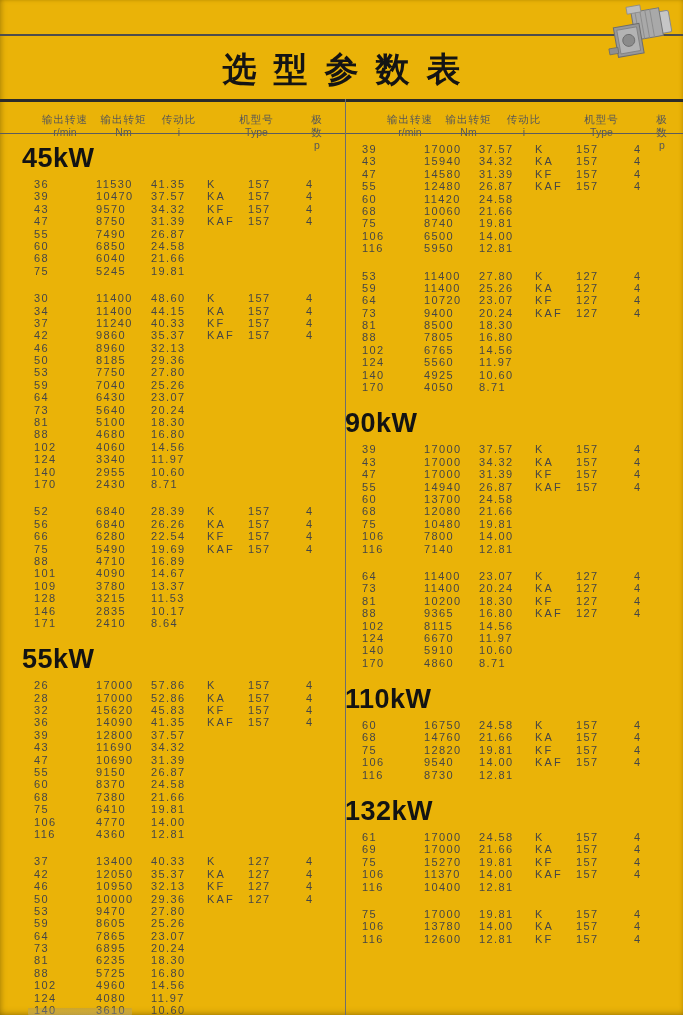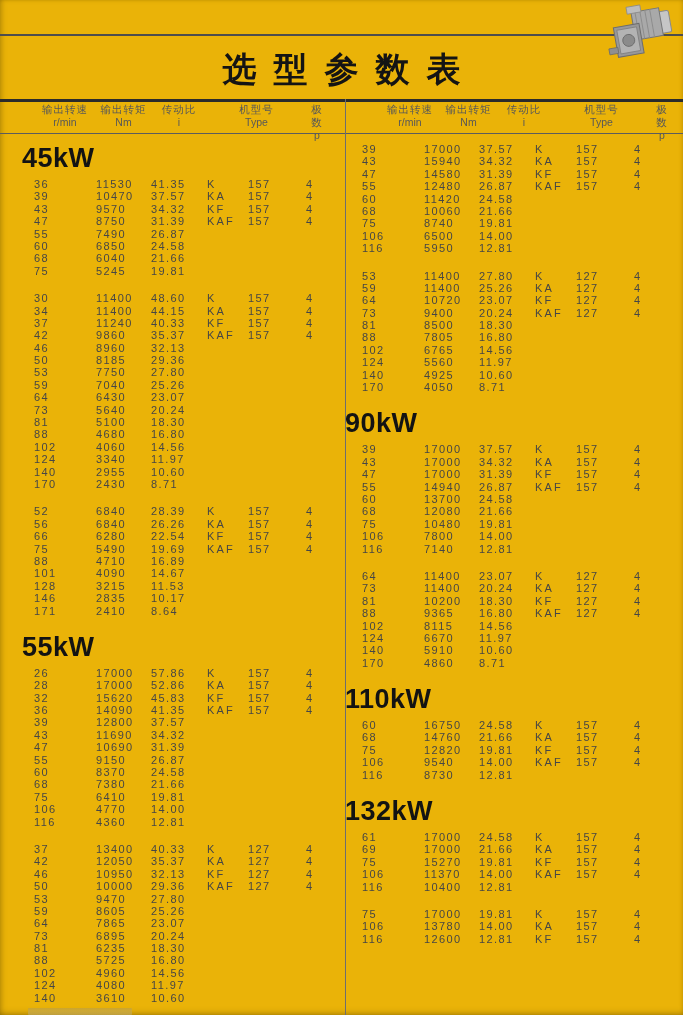--- a/index.html
+++ b/index.html
@@ -15,21 +15,21 @@
   .vdiv{position:absolute;left:345px;top:99px;width:1px;height:916px;background:#6e6e6e;}
   .page-title{
     position:absolute;top:47px;left:0;width:683px;text-align:center;
     font-size:34px;font-weight:bold;color:#141414;letter-spacing:17px;text-indent:17px;
   }
   .photo{position:absolute;top:3px;right:4px;width:74px;height:64px;}
   .headers{position:absolute;top:102px;left:0;width:683px;height:31px;display:flex;}
   .hgroup{width:345px;display:grid;grid-template-columns:62px 55px 56px 41px 58px 22px;
     padding-left:34px;box-sizing:border-box;}
   .hgroup.right{width:338px;}
-  .hcell{text-align:center;font-size:10.5px;color:#585858;line-height:13px;padding-top:1px;letter-spacing:1px;}
+  .hcell{text-align:center;font-size:10.5px;color:#585858;line-height:13px;padding-top:11px;letter-spacing:1px;}
   .hcell .unit{letter-spacing:0;}
   .hc4{grid-column:4/6;}
   .hc5{grid-column:6;}
   .content{position:absolute;top:134px;left:0;width:572px;height:881px;display:flex;}
   .col{width:345px;box-sizing:border-box;}
   .col.right{width:338px;}
   .section-title{
     font-size:27px;font-weight:bold;color:#131313;letter-spacing:.5px;
     height:30px;line-height:30px;margin:0 0 5px 22px;
   }
@@ -369,20 +369,28 @@
             </div>
             <div class="row">
               <span class="speed">101</span>
               <span class="torque">4090</span>
               <span class="ratio">14.67</span>
               <span class="type"></span>
               <span class="size"></span>
               <span class="poles"></span>
             </div>
             <div class="row">
+              <span class="speed">109</span>
+              <span class="torque">3780</span>
+              <span class="ratio">13.37</span>
+              <span class="type"></span>
+              <span class="size"></span>
+              <span class="poles"></span>
+            </div>
+            <div class="row">
               <span class="speed">128</span>
               <span class="torque">3215</span>
               <span class="ratio">11.53</span>
               <span class="type"></span>
               <span class="size"></span>
               <span class="poles"></span>
             </div>
             <div class="row">
               <span class="speed">146</span>
               <span class="torque">2835</span>

